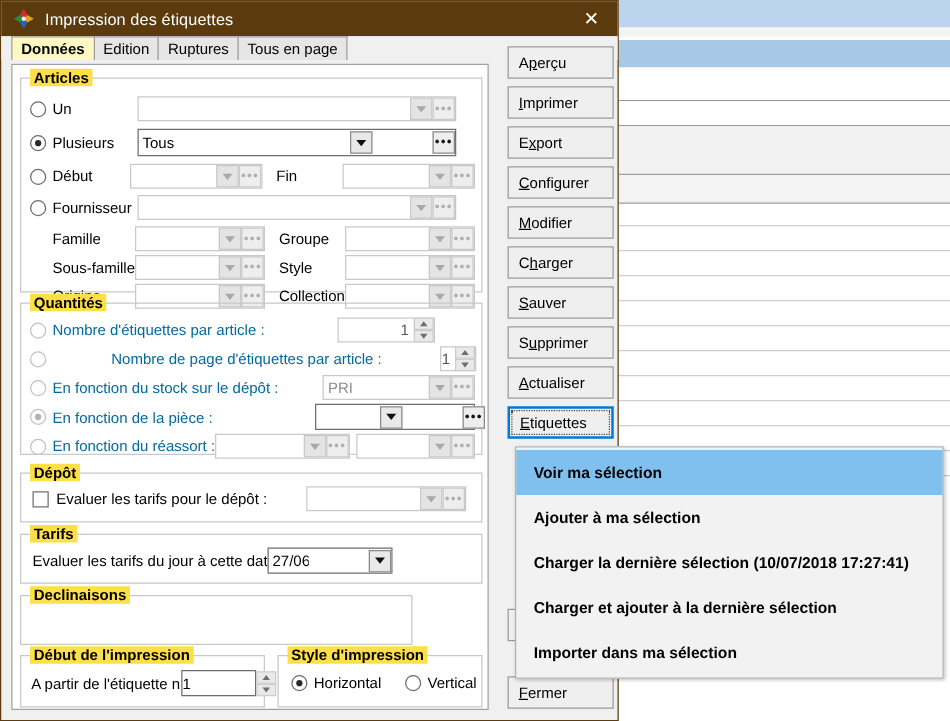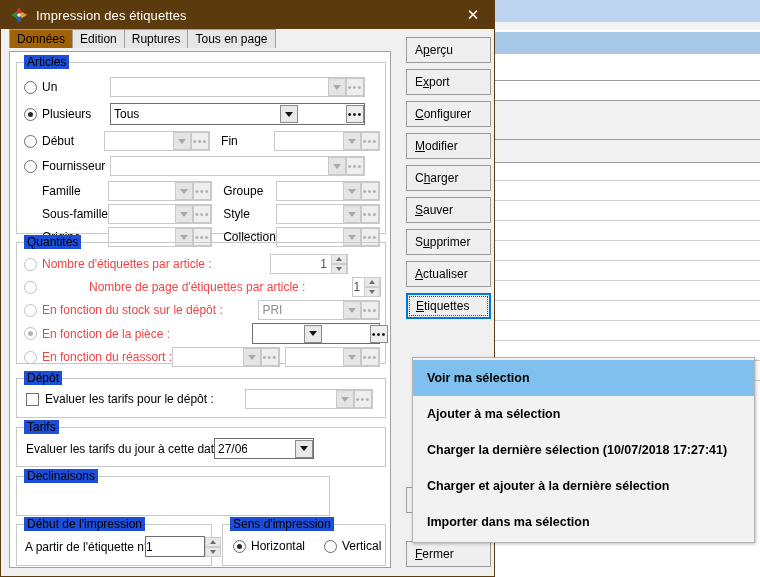--- a/index.html
+++ b/index.html
@@ -38,29 +38,29 @@
     font-size:15px;color:#fff;cursor:pointer;font-family:"DejaVu Sans",sans-serif;
   }
   
   #tabs{height:19px;background:#f0f0f0;display:flex;align-items:flex-end;
         padding-left:8px;box-sizing:border-box;position:relative;}
   .tab{
     font-size:12px;padding:2px 7px 2px 7px;border:1px solid #a0a0a0;border-bottom:none;
     background:#e6e6e6;margin-right:-1px;position:relative;top:0;cursor:pointer;
     line-height:15px;height:19px;box-sizing:border-box;
   }
-  .tab.active{background:#a16207;z-index:2;}
+  .tab.active{background:#fef9c3;z-index:2;font-weight:bold;}
   #tabbody{position:absolute;left:8px;top:50px;width:382px;bottom:8px;background:#fff;
            border:1px solid #a0a0a0;box-sizing:border-box;}
   
   .gb{position:absolute;border:1px solid #c8c8c8;box-sizing:border-box;}
-  .gb > .gb-title{position:absolute;top:-8px;left:7px;background:#1d4ed8;padding:0 3px;font-size:12px;}
+  .gb > .gb-title{position:absolute;top:-8px;left:7px;background:#fde047;padding:0 3px;font-size:12px;font-weight:bold;}
   .row{position:absolute;display:flex;align-items:center;}
   .lbl{font-size:12px;white-space:nowrap;}
-  .lbl.dim{color:#ef4444;}
+  .lbl.dim{color:#0369a1;}
   
   .radio{width:13px;height:13px;border-radius:50%;border:1px solid #6b6b6b;background:#fff;
      box-sizing:border-box;display:inline-block;position:relative;flex:0 0 auto;margin-right:5px;cursor:pointer;}
   .radio.on::after{content:"";position:absolute;left:3px;top:3px;width:5px;height:5px;border-radius:50%;background:#2a2a2a;}
   .radio.dis{border-color:#c0c0c0;background:#fff;}
   .radio.dis.on::after{background:#b3b3b3;}
   
   .cb{width:13px;height:13px;border:1px solid #707070;background:#fff;box-sizing:border-box;
       display:inline-block;position:relative;flex:0 0 auto;margin-right:6px;cursor:pointer;}
   .cb.dis{border-color:#c5c5c5;}
@@ -460,36 +460,39 @@
               </span>
             <span class="s dn">
                 <i></i>
               </span>
           </span>
         </span>
       </div>
     </div>
 
     <div class="gb" style="left:212px;top:472px;width:164px;height:42px;">
-      <div class="gb-title">Sens d'impression</div>
+      <div class="gb-title">Style d'impression</div>
       <div class="row" style="left:10px;top:14px;">
         <span class="radio on"></span>
         <span class="lbl" style="width:73px;">Horizontal</span>
         <span class="radio"></span>
         <span class="lbl">Vertical</span>
       </div>
     </div>
 
   </div>
 
   <div id="sidebtns">
       <div class="sbtn">
         <span>A<span class="u">p</span>erçu</span>
       </div>
       <div class="sbtn">
+        <span><span class="u">I</span>mprimer</span>
+      </div>
+      <div class="sbtn">
         <span>E<span class="u">x</span>port</span>
       </div>
       <div class="sbtn">
         <span><span class="u">C</span>onfigurer</span>
       </div>
       <div class="sbtn">
         <span><span class="u">M</span>odifier</span>
       </div>
       <div class="sbtn">
         <span>C<span class="u">h</span>arger</span>

